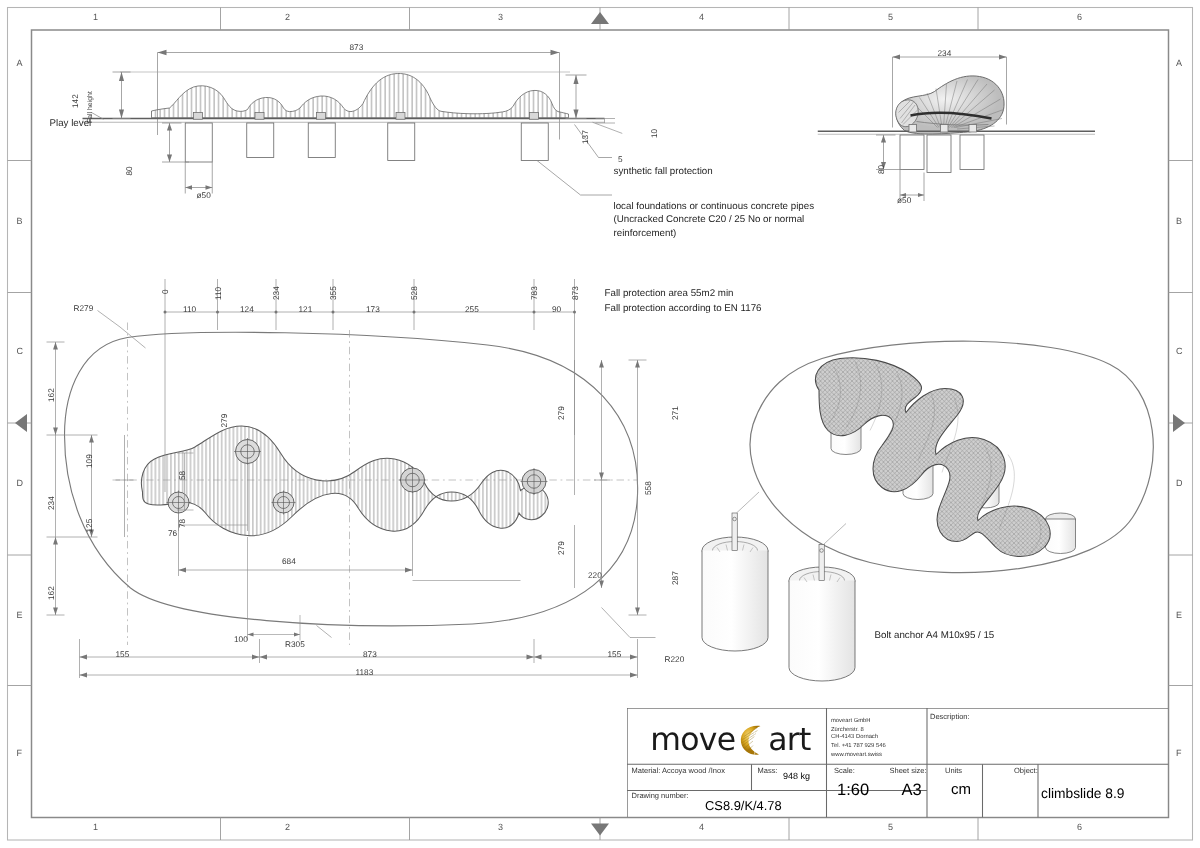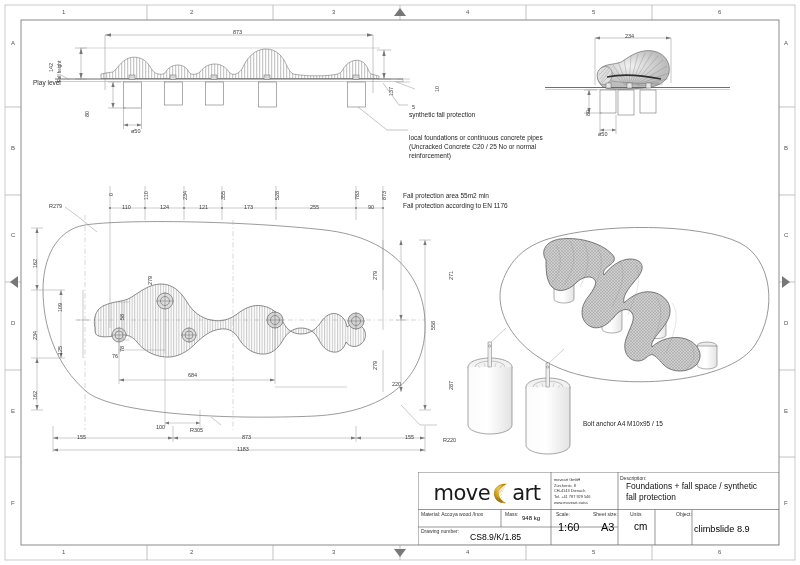--- a/index.html
+++ b/index.html
@@ -662,31 +662,27 @@
 
   <div class="abs" style="left:554px;top:477px;line-height:1.45;">
     <div style="font-size:3.9px;color:#333;">moveart GmbH</div>
     <div style="font-size:3.9px;color:#333;">Zürcherstr. 8</div>
     <div style="font-size:3.9px;color:#333;">CH-4143 Dornach</div>
     <div style="font-size:3.9px;color:#333;">Tel. +41 787 929 546</div>
     <div style="font-size:3.9px;color:#333;">www.moveart.swiss</div>
   </div>
 
   <div class="abs tbl-lbl" style="left:620px;top:475px;">Description:</div>
-  <div class="abs" style="left:626px;top:481px;font-size:8.4px;color:#111;line-height:1.35;">
-    <div>Foundations + fall space / synthetic</div>
-    <div>fall protection</div>
-  </div>
 
   <div class="abs tbl-lbl" style="left:421px;top:511px;">Material: Accoya wood /Inox</div>
   <div class="abs tbl-lbl" style="left:505px;top:511px;">Mass:</div>
   <div class="abs" style="left:522px;top:515px;font-size:6px;color:#000;">948 kg</div>
 
   <div class="abs tbl-lbl" style="left:421px;top:528px;">Drawing number:</div>
-  <div class="abs" style="left:470px;top:532px;font-size:8.6px;color:#000;">CS8.9/K/1.85</div>
+  <div class="abs" style="left:470px;top:532px;font-size:8.6px;color:#000;">CS8.9/K/4.78</div>
 
   <div class="abs tbl-lbl" style="left:556px;top:511px;">Scale:</div>
   <div class="abs" style="left:558px;top:521px;font-size:11px;color:#000;">1:60</div>
 
   <div class="abs tbl-lbl" style="left:593px;top:511px;">Sheet size:</div>
   <div class="abs" style="left:601px;top:521px;font-size:11px;color:#000;">A3</div>
 
   <div class="abs tbl-lbl" style="left:630px;top:511px;">Units</div>
   <div class="abs" style="left:634px;top:521px;font-size:10px;color:#000;">cm</div>
 

